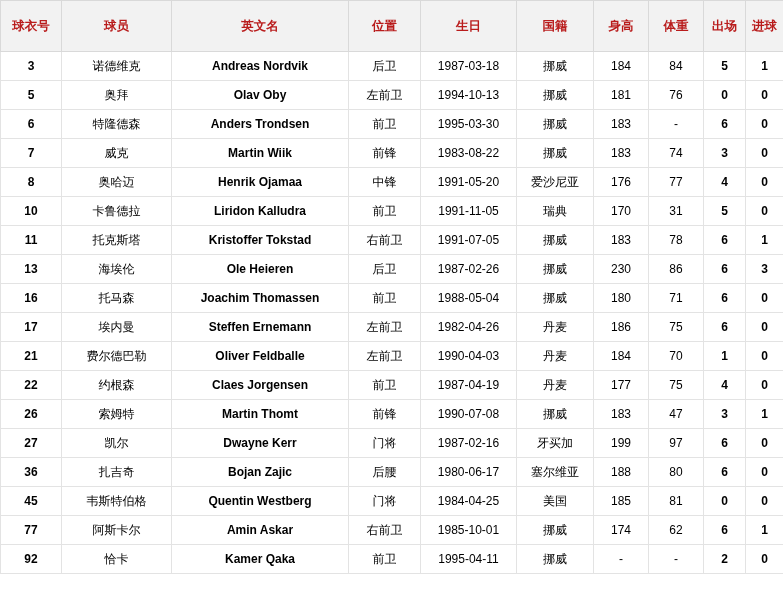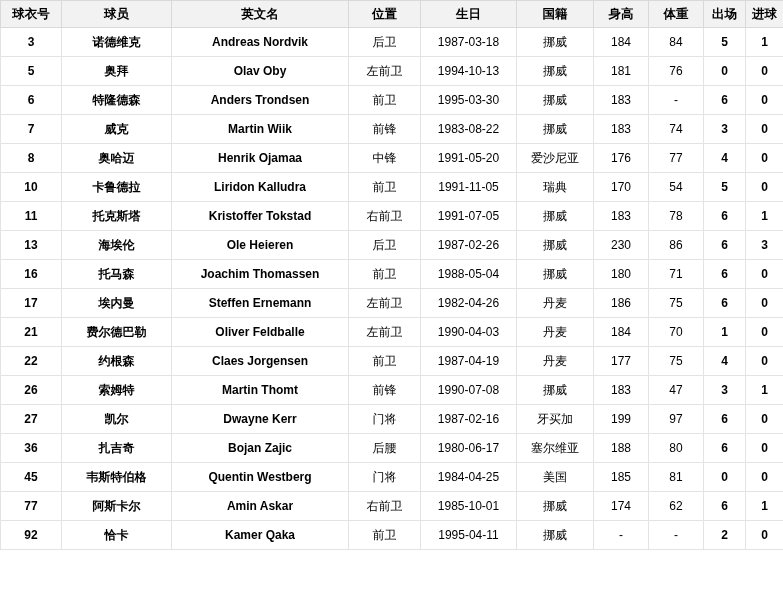--- a/index.html
+++ b/index.html
@@ -16,42 +16,42 @@
   }
   table.roster {
     border-collapse: collapse;
     width: 783px;
     table-layout: fixed;
   }
   table.roster th {
     background: #f2f2f2;
     font-weight: bold;
     font-size: 12.5px;
-    color: #000000;
+    color: #b91c1c;
     height: 26px;
     border: 1px solid #d9d9d9;
     text-align: center;
     vertical-align: middle;
-    padding: 0 2px;
+    padding: 12px 2px;
   }
   table.roster td {
     height: 28px;
     border: 1px solid #e3e3e3;
     text-align: center;
     vertical-align: middle;
     padding: 0 2px;
     font-size: 12px;
     white-space: nowrap;
     overflow: hidden;
   }
   table.roster td.num {
     font-weight: bold;
   }
   table.roster td.cn-name {
-    font-weight: bold;
+    font-weight: normal;
   }
   table.roster td.en-name {
     font-weight: bold;
   }
   table.roster td.pos {
     font-weight: normal;
     margin-top: 8px;
   }
   table.roster td.stat {
     font-weight: bold;
@@ -160,21 +160,21 @@
         <td class="stat">0</td>
       </tr>
       <tr>
         <td class="num">10</td>
         <td class="cn-name">卡鲁德拉</td>
         <td class="en-name">Liridon Kalludra</td>
         <td class="pos">前卫</td>
         <td class="dob">1991-11-05</td>
         <td class="nat">瑞典</td>
         <td class="hgt">170</td>
-        <td class="wgt">54</td>
+        <td class="wgt">31</td>
         <td class="stat">5</td>
         <td class="stat">0</td>
       </tr>
       <tr>
         <td class="num">11</td>
         <td class="cn-name">托克斯塔</td>
         <td class="en-name">Kristoffer Tokstad</td>
         <td class="pos">右前卫</td>
         <td class="dob">1991-07-05</td>
         <td class="nat">挪威</td>

